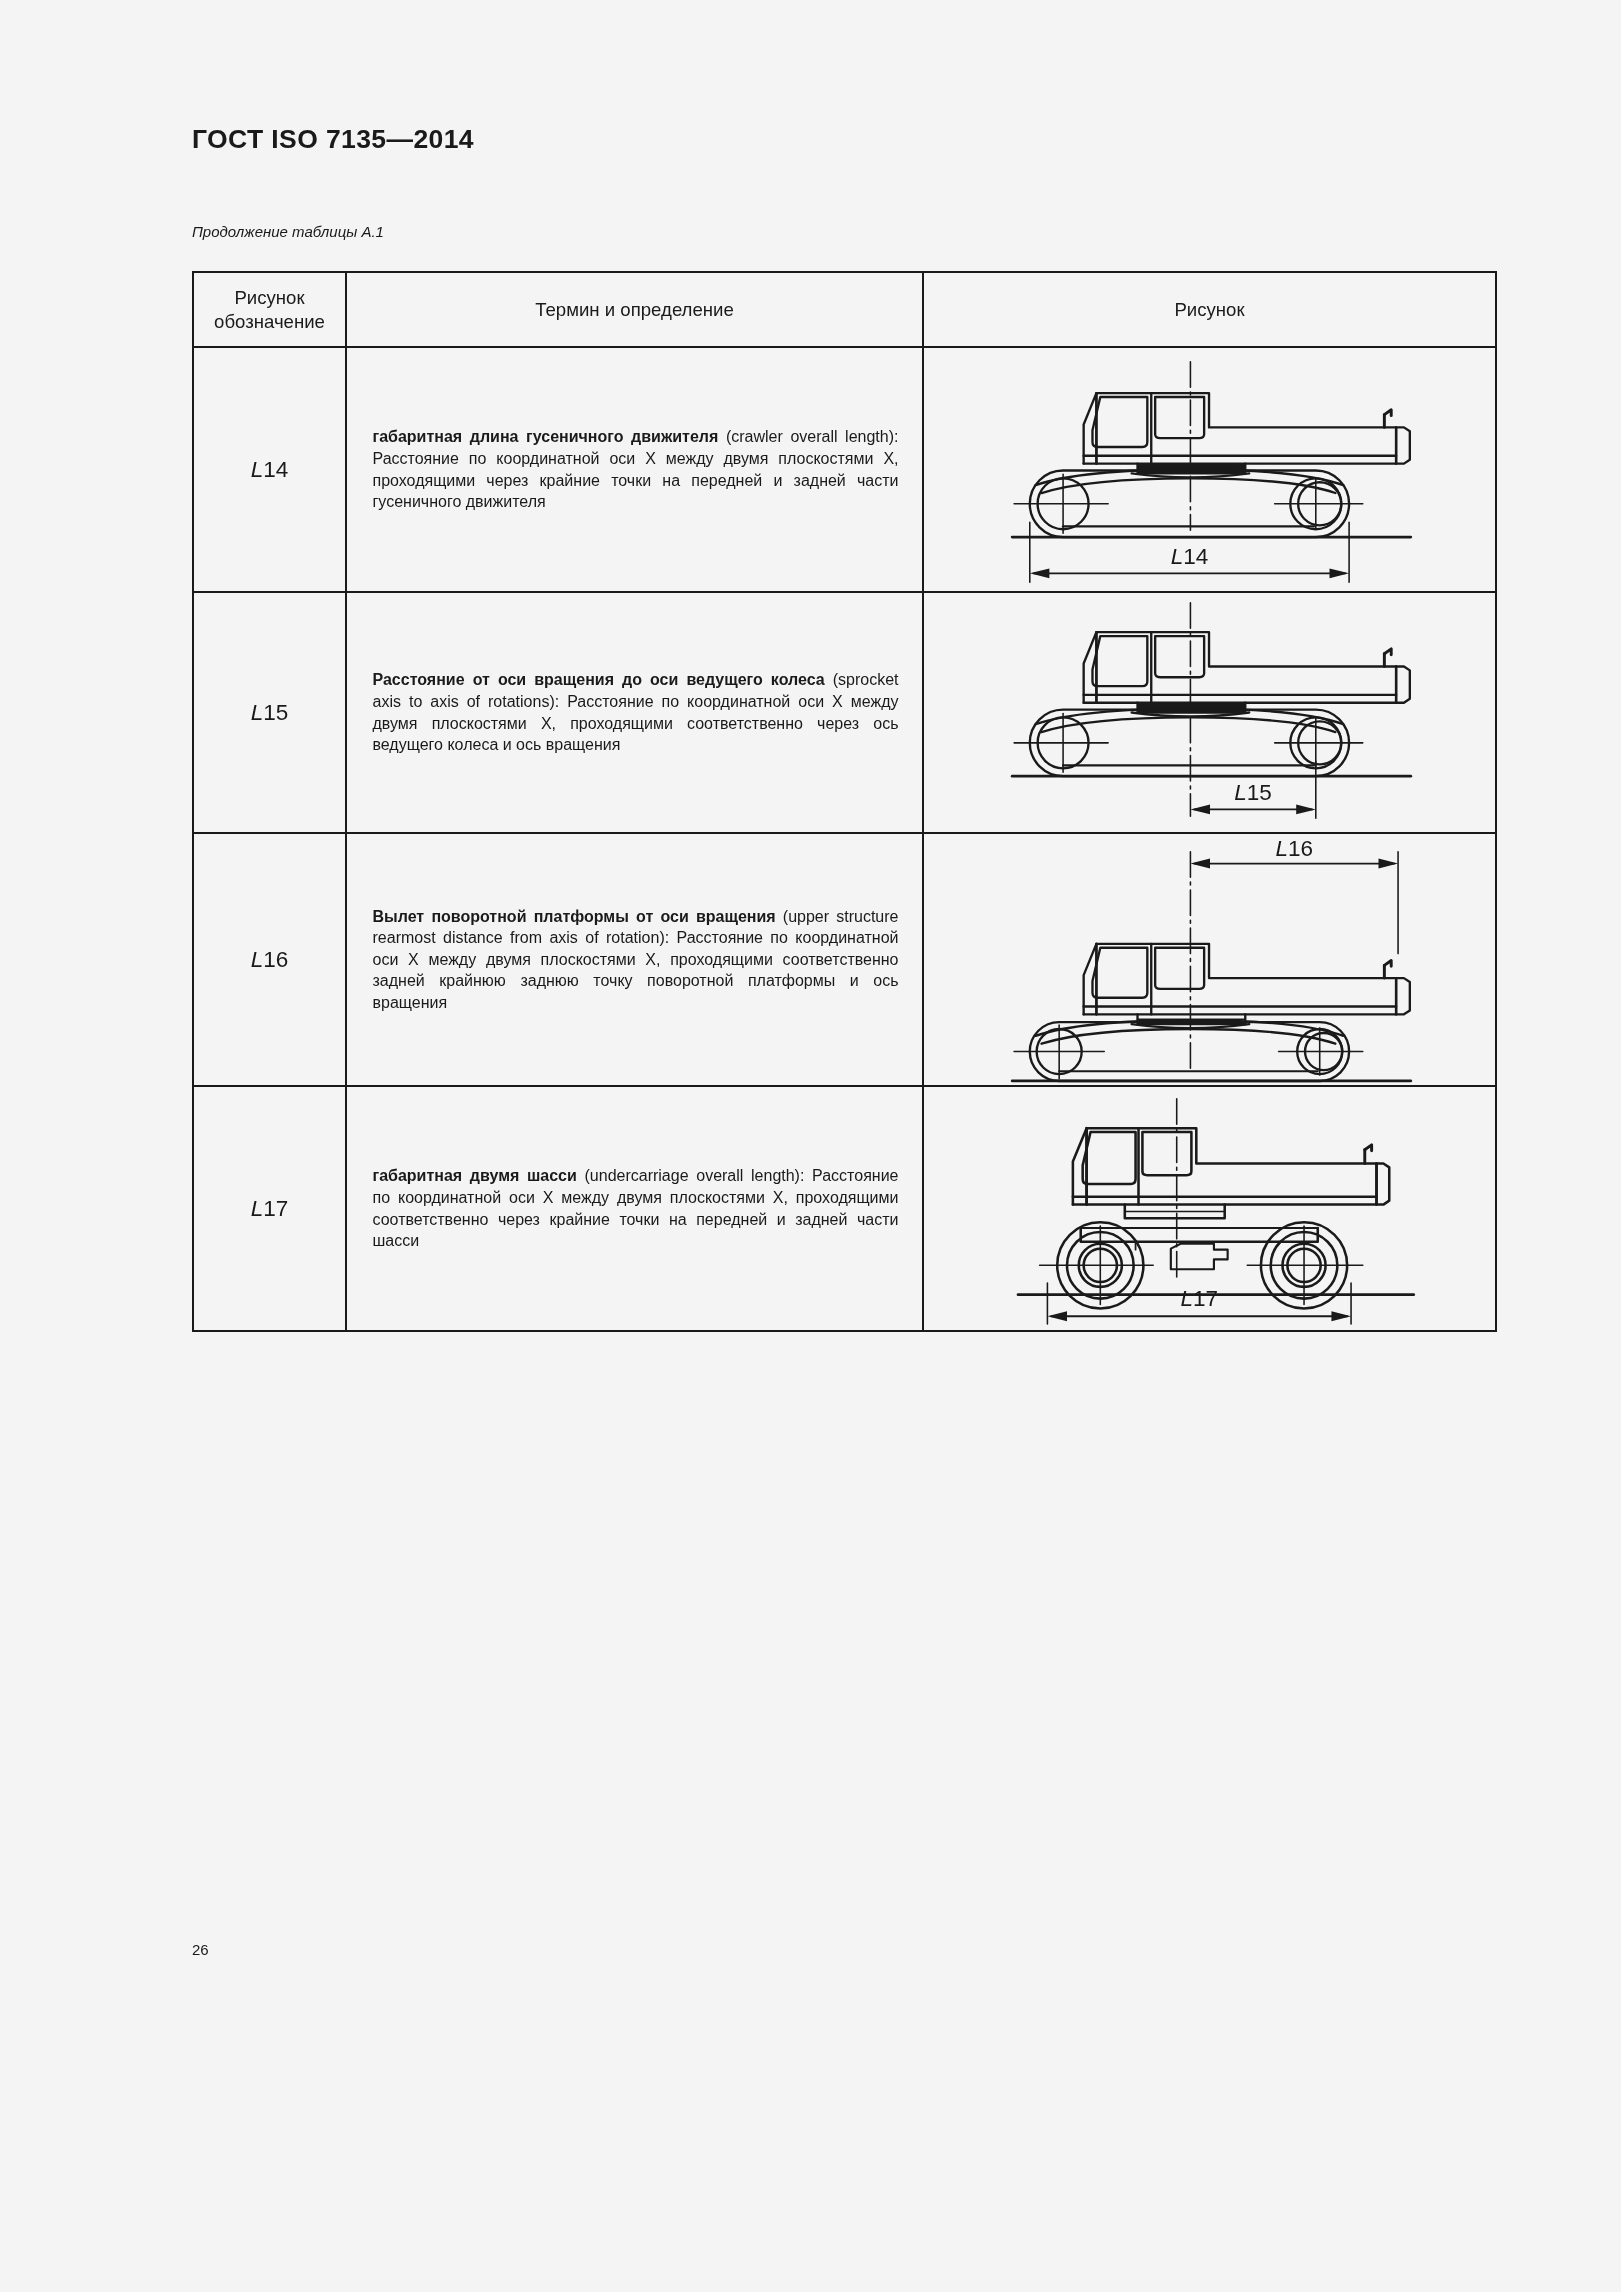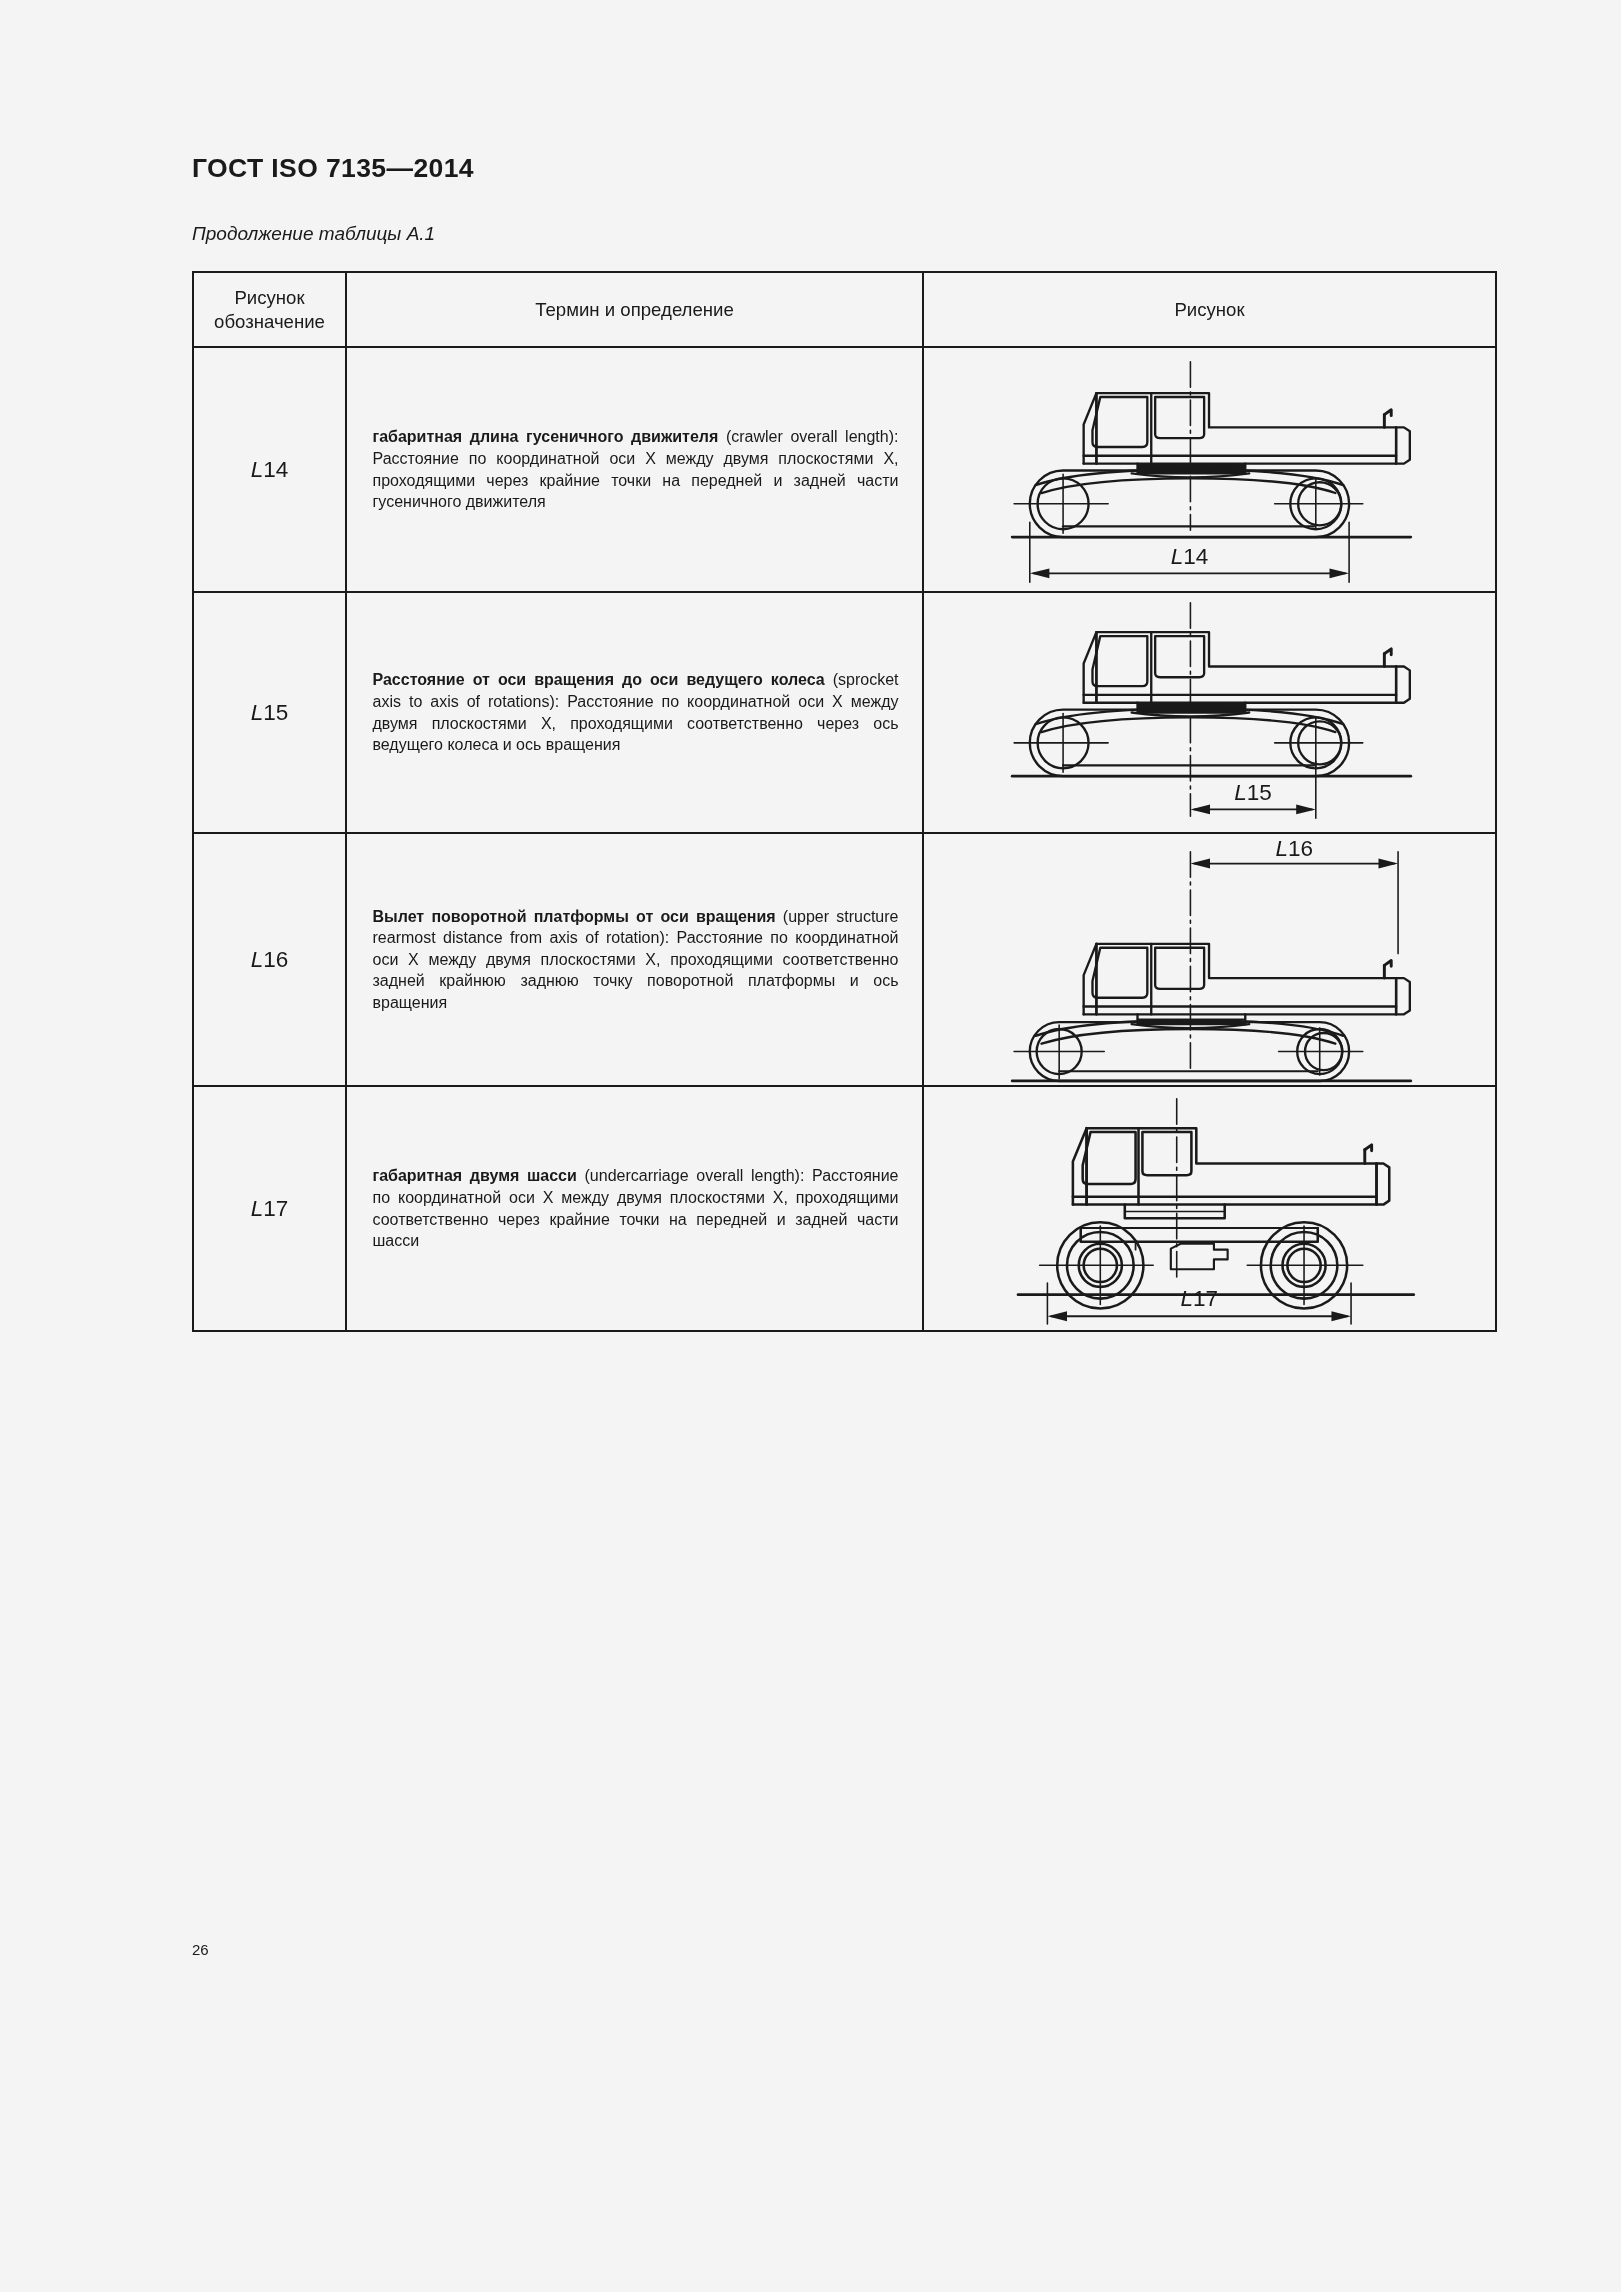--- a/index.html
+++ b/index.html
@@ -19,32 +19,32 @@
   .page {
     position: absolute;
     inset: 0;
     background: #f4f4f4;
   }
 
   
   .doc-header {
     position: absolute;
     left: 192px;
-    top: 153px;
+    top: 124px;
     font-size: 26.5px;
     font-weight: bold;
     letter-spacing: 0.4px;
     white-space: nowrap;
   }
 
   .table-caption {
     position: absolute;
     left: 192px;
     top: 223px;
-    font-size: 19px;
+    font-size: 15px;
     font-style: italic;
     white-space: nowrap;
   }
 
   
   .tbl {
     position: absolute;
     left: 192px;
     top: 271px;
     width: 1304px;

